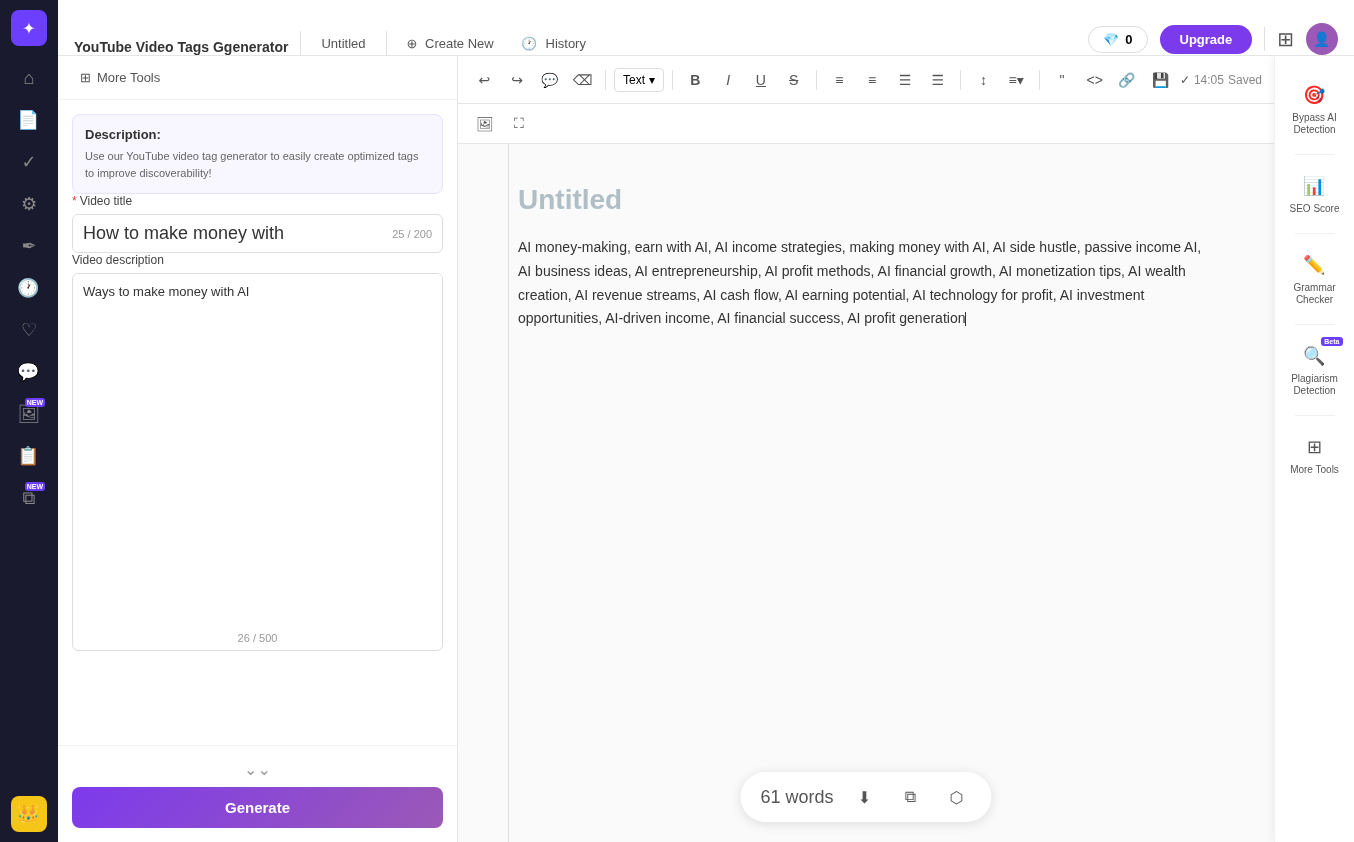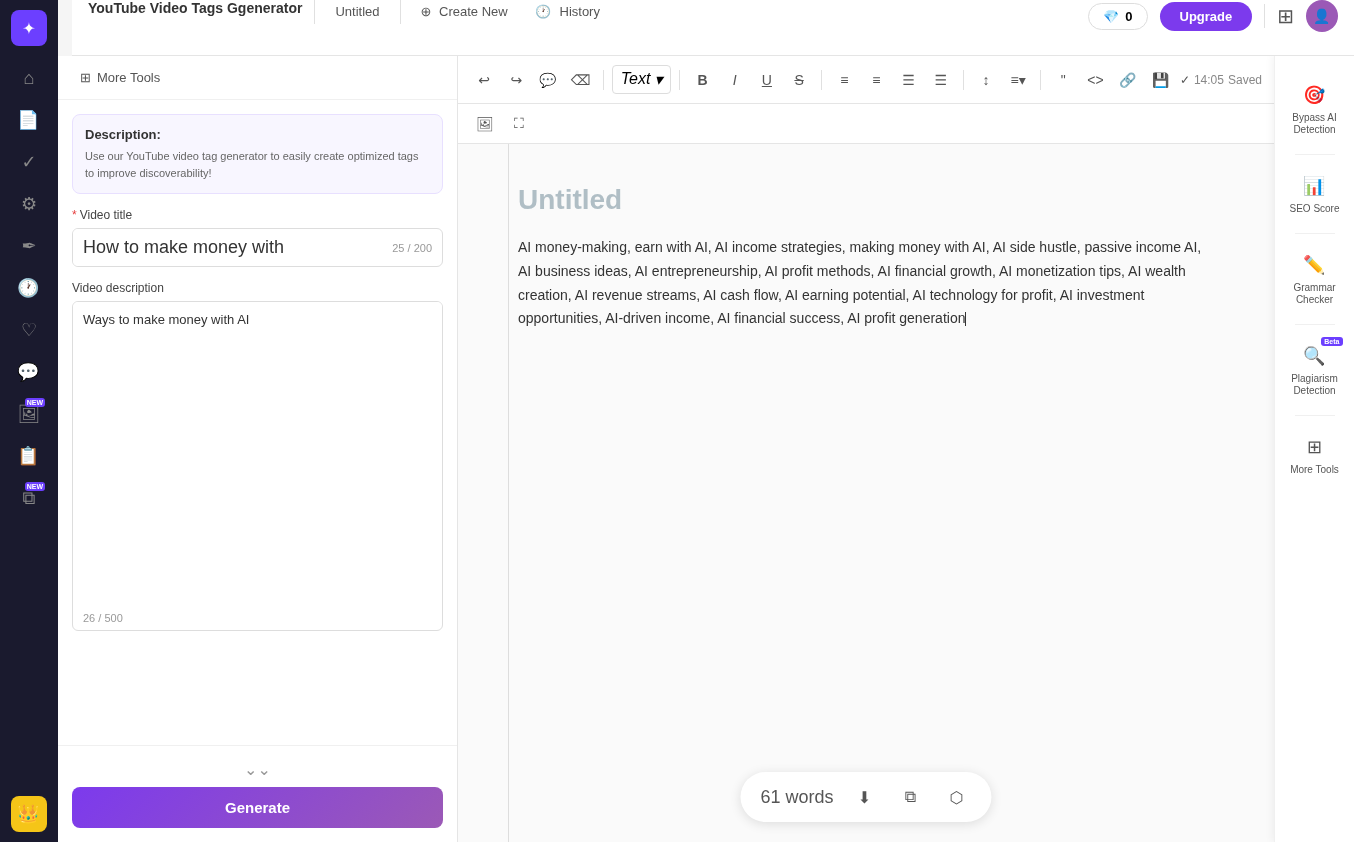--- a/index.html
+++ b/index.html
@@ -77,26 +77,25 @@
       flex-direction: column;
       flex: 1;
       overflow: hidden;
     }
 
     
     .header {
       background: white;
       border-bottom: 1px solid #e5e5e5;
       display: flex;
-      align-items: flex-start;
+      align-items: flex-end;
       padding: 0 16px;
       height: 56px;
       gap: 12px;
       flex-shrink: 0;
-      margin-left: 14px;
     }
     .header-title {
       font-size: 14px;
       font-weight: 600;
       color: #333;
       white-space: nowrap;
     }
     .header-divider {
       width: 1px;
       height: 24px;
@@ -188,21 +187,20 @@
       cursor: pointer;
       padding: 4px 8px;
       border-radius: 4px;
     }
     .left-panel-content {
       padding: 14px;
       flex: 1;
       overflow-y: auto;
       display: flex;
       flex-direction: column;
-      gap: 14px;
     }
     .description-box {
       background: #f8f6ff;
       border: 1px solid #e8e0ff;
       border-radius: 8px;
       padding: 12px;
     }
     .description-label {
       font-size: 13px;
       font-weight: 600;
@@ -256,24 +254,25 @@
       width: 100%;
       padding: 10px;
       font-size: 13px;
       color: #333;
       resize: none;
       height: 300px;
       font-family: inherit;
     }
     .textarea-footer {
       display: flex;
-      justify-content: flex-start;
+      justify-content: center;
       padding: 6px 10px;
       font-size: 11px;
       color: #999;
+      margin-top: 48px;
     }
     .panel-footer {
       padding: 14px;
       border-top: 1px solid #f0f0f0;
       display: flex;
       flex-direction: column;
       gap: 8px;
       align-items: center;
     }
     .chevron-down {
@@ -327,27 +326,26 @@
     .toolbar-separator {
       width: 1px;
       height: 20px;
       background: #e0e0e0;
       margin: 0 4px;
     }
     .text-format-dropdown {
       border: 1px solid #ddd;
       border-radius: 4px;
       padding: 4px 8px;
-      font-size: 16px;
+      font-size: 12px;
       cursor: pointer;
       background: white;
       display: flex;
       align-items: flex-start;
       gap: 4px;
-      font-style: italic;
     }
     .toolbar-right {
       margin-left: auto;
       display: flex;
       align-items: center;
       gap: 4px;
     }
     .saved-indicator {
       font-size: 12px;
       color: #888;

